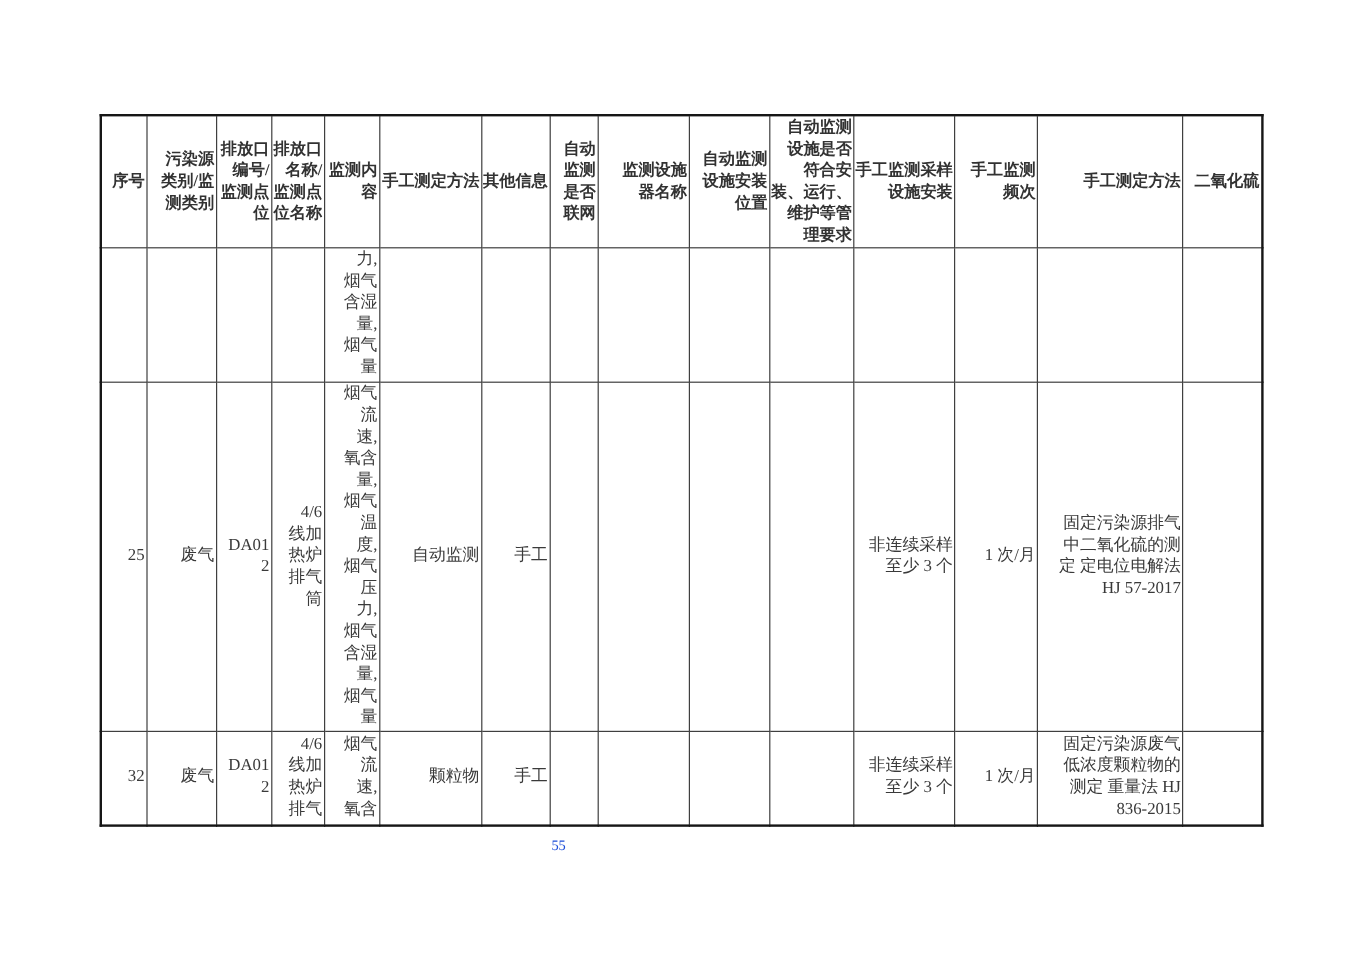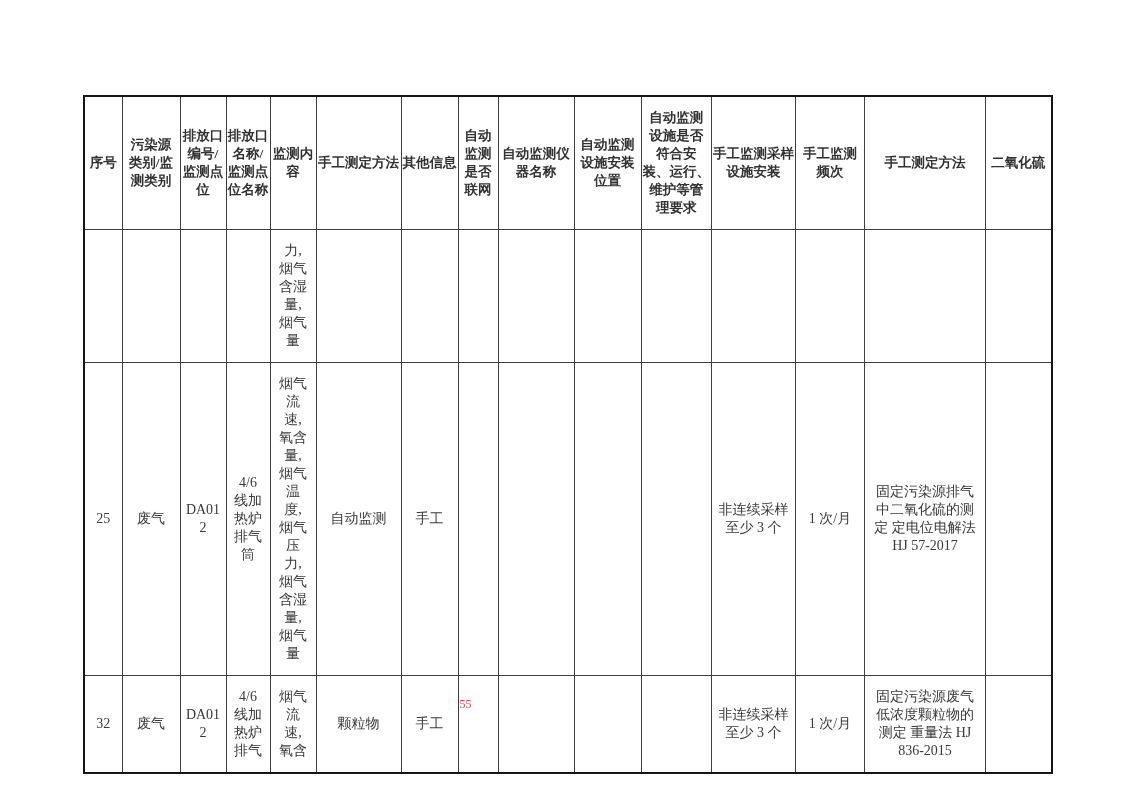--- a/index.html
+++ b/index.html
@@ -24,46 +24,46 @@
     position: absolute;
     left: 83px;
     top: 95px;
     border-collapse: collapse;
     table-layout: fixed;
     border: 2px solid #161616;
   }
   table.monitoring th,
   table.monitoring td {
     border: 1px solid #3f3f3f;
-    text-align: center;
+    text-align: right;
     vertical-align: middle;
     white-space: pre;
     overflow: hidden;
-    padding: 12px 1px;
+    padding: 0 1px;
     line-height: 18px;
     margin-top: 36px;
   }
   table.monitoring th {
     font-weight: bold;
     font-size: 13.5px;
     color: #323232;
   }
   table.monitoring td {
     font-size: 14px;
     font-weight: normal;
     color: #3a3a3a;
   }
   .page-number {
     position: absolute;
     top: 697px;
     left: 0;
     width: 931px;
     text-align: center;
     font-size: 12px;
-    color: #ef4444;
+    color: #1d4ed8;
   }
 </style>
 </head>
 <body>
 
 <div class="page">
 
   <table class="monitoring">
     <colgroup id="colgroup">
         <col style="width: 38px;">
@@ -97,21 +97,21 @@
 监测点
 位名称</th>
           <th>监测内
 容</th>
           <th>手工测定方法</th>
           <th>其他信息</th>
           <th>自动
 监测
 是否
 联网</th>
-          <th>自动监测仪
+          <th>监测设施
 器名称</th>
           <th>自动监测
 设施安装
 位置</th>
           <th>自动监测
 设施是否
 符合安
 装、运行、
 维护等管
 理要求</th>

